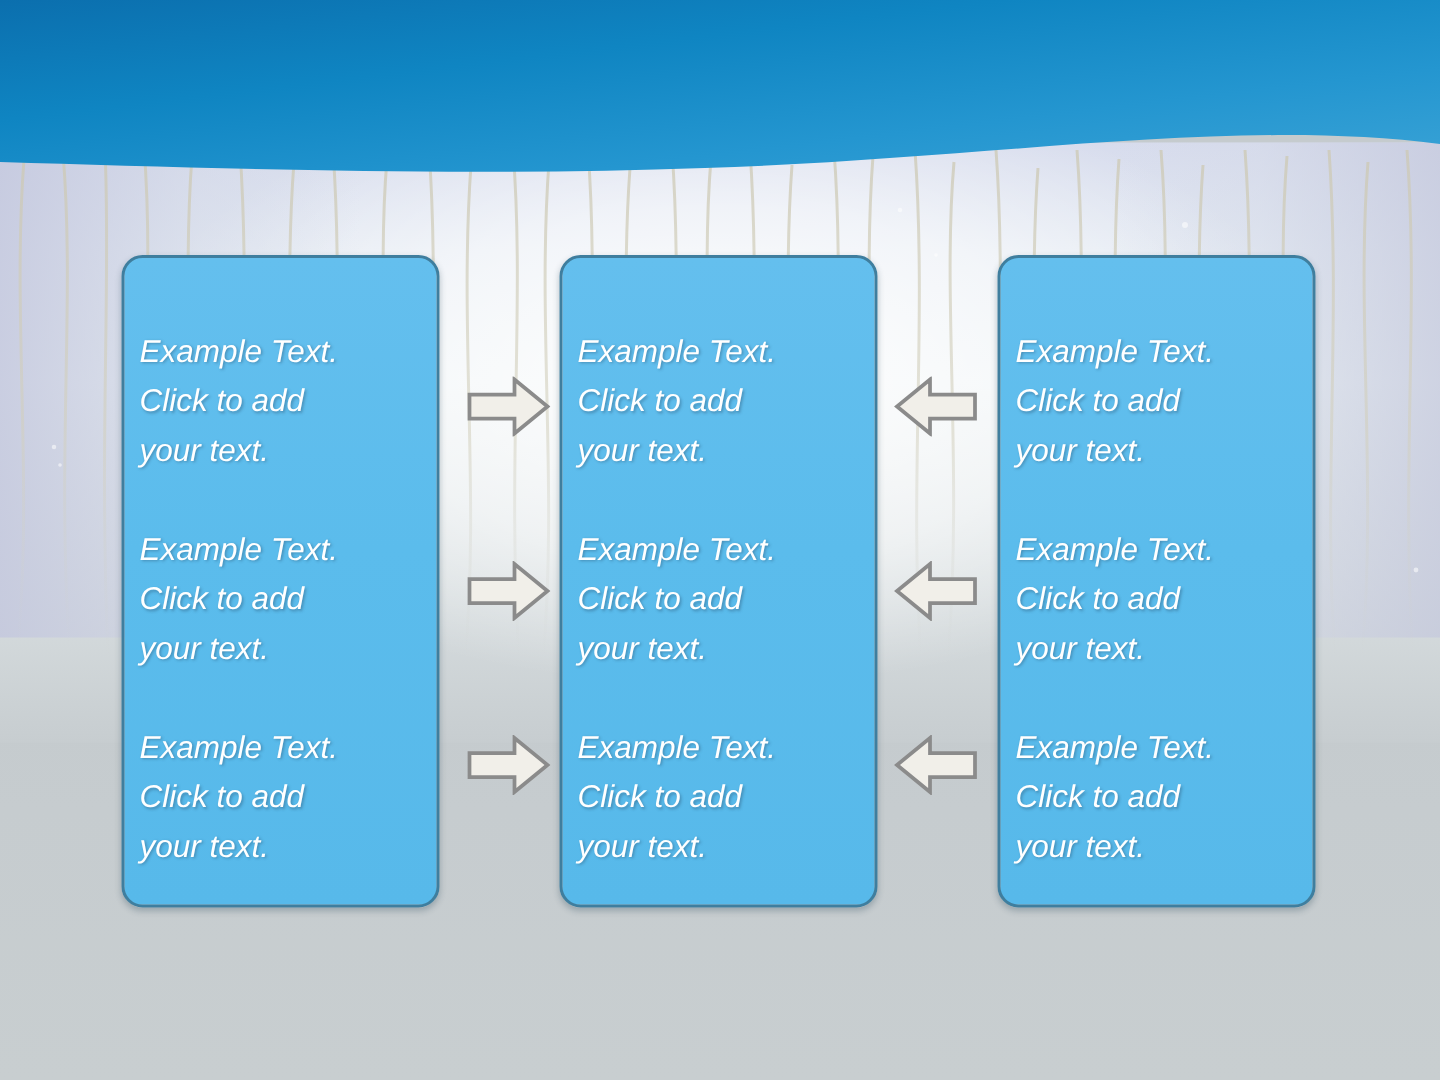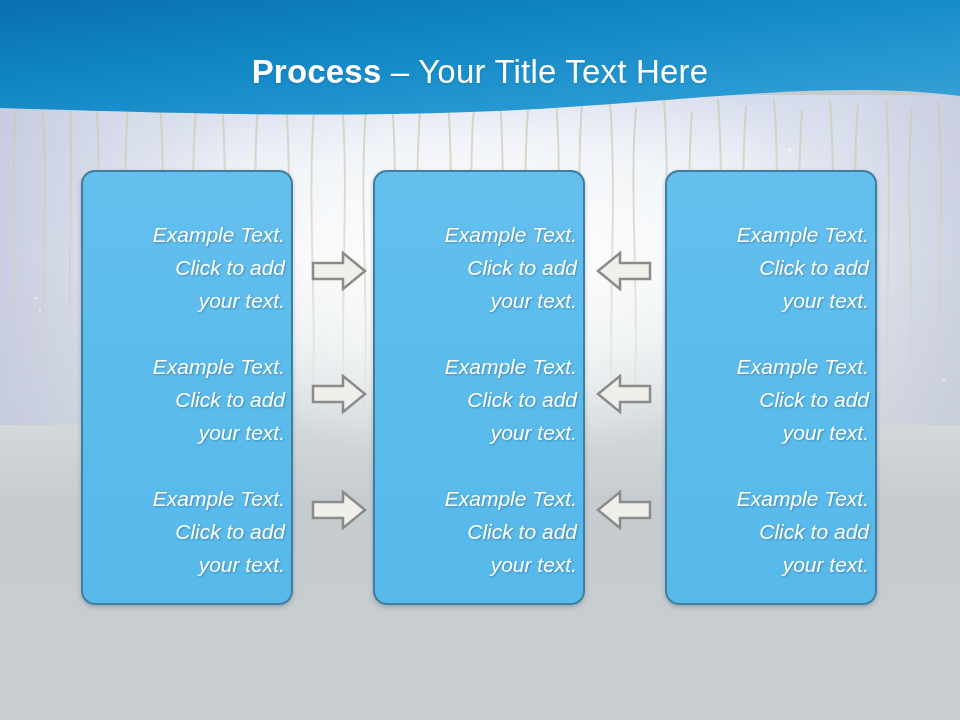--- a/index.html
+++ b/index.html
@@ -105,21 +105,21 @@
     box-sizing: border-box;
   }
   #pbox-1 { left: 81px; }
   #pbox-2 { left: 373px; }
   #pbox-3 { left: 665px; }
 
   .ptext {
     position: absolute;
     left: 10px;
     width: 192px;
-    text-align: right;
+    text-align: left;
     color: #ffffff;
     font-style: italic;
     font-size: 21px;
     line-height: 33px;
     text-shadow: 1px 1px 2px rgba(40,80,110,0.45);
   }
   .ptext.r1 { top: 46px; }
   .ptext.r2 { top: 178px; }
   .ptext.r3 { top: 310px; }
 
@@ -220,23 +220,20 @@
           <stop offset="0%" stop-color="#0b6fae"></stop>
           <stop offset="35%" stop-color="#0f85c2"></stop>
           <stop offset="70%" stop-color="#2496d0"></stop>
           <stop offset="100%" stop-color="#3aa3d6"></stop>
         </linearGradient>
       </defs>
       <path d="M0,0 H960 V96 C820,78 660,106 470,112 C300,118 140,112 0,108 Z" fill="url(#hdrGrad)"></path>
     </svg>
   </div>
 
-  <div class="title">
-    <span class="strong">Process</span><span class="light"> – </span><span class="light">Your Title Text Here</span>
-  </div>
 
   <div class="pbox" id="pbox-1">
     <div class="ptext r1">
       <span>Example Text.</span><br>
       <span>Click  to add</span><br>
       <span>your text.</span>
     </div>
     <div class="ptext r2">
       <span>Example Text.</span><br>
       <span>Click  to add</span><br>

